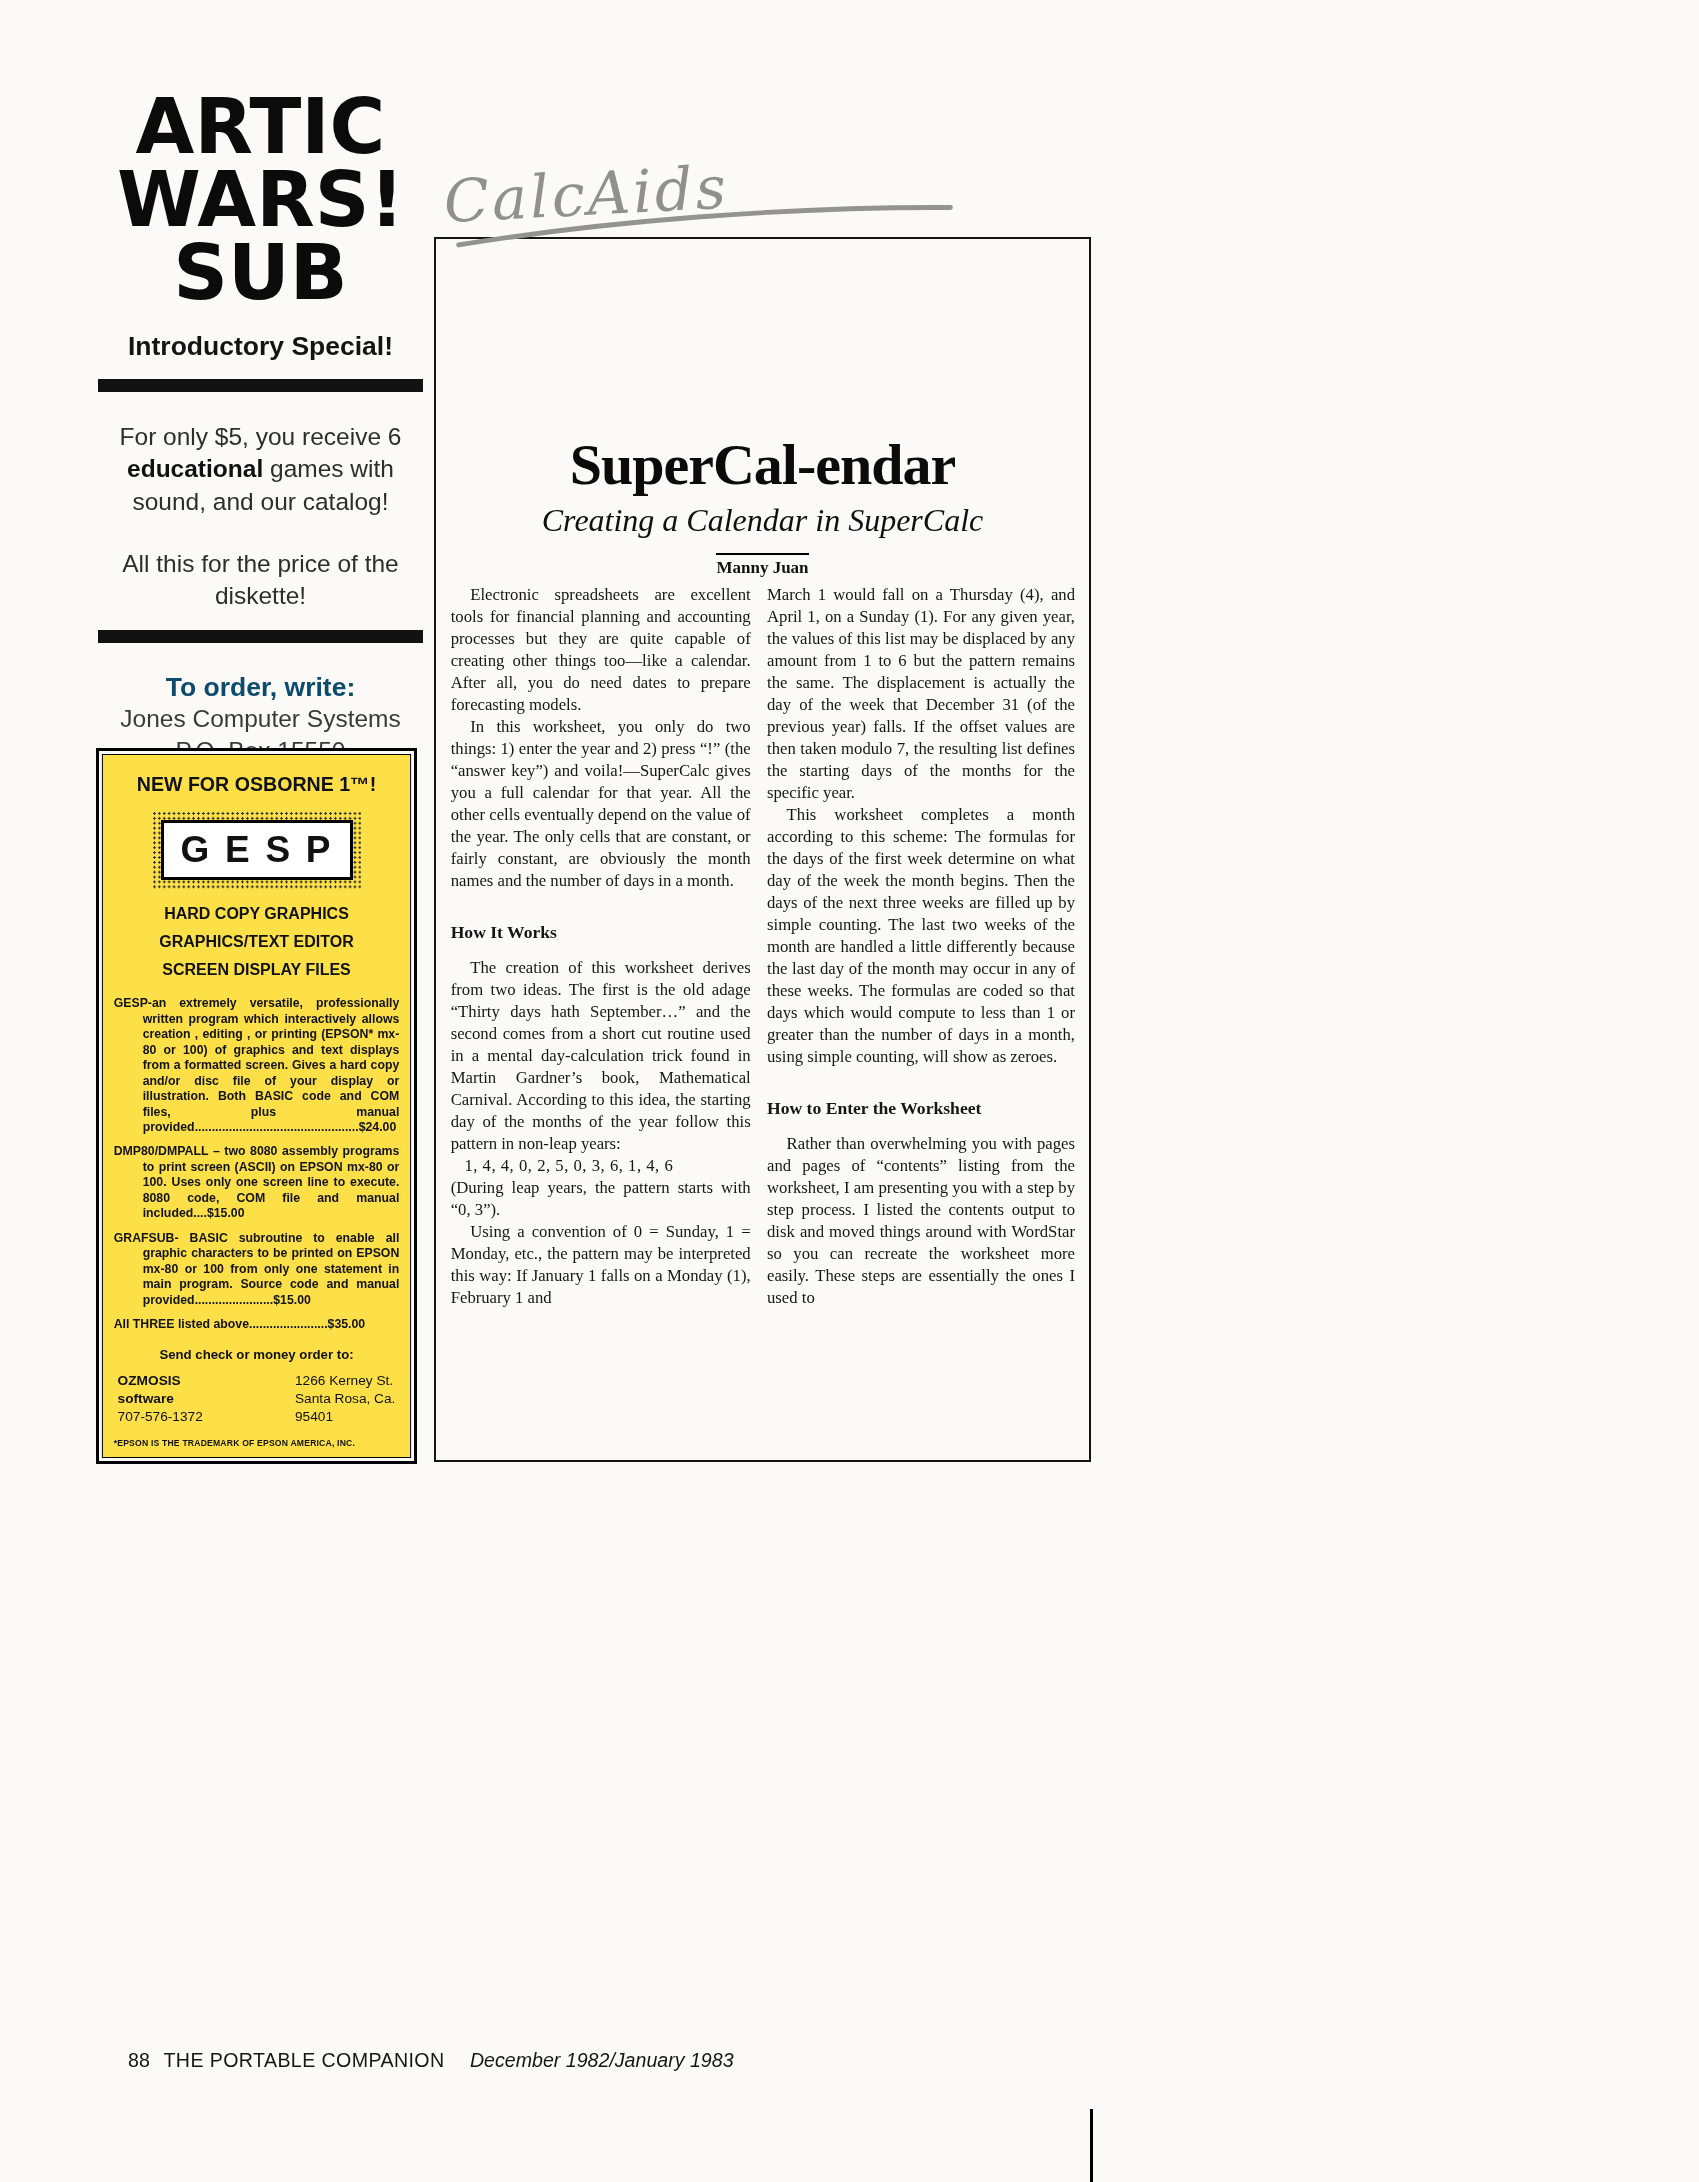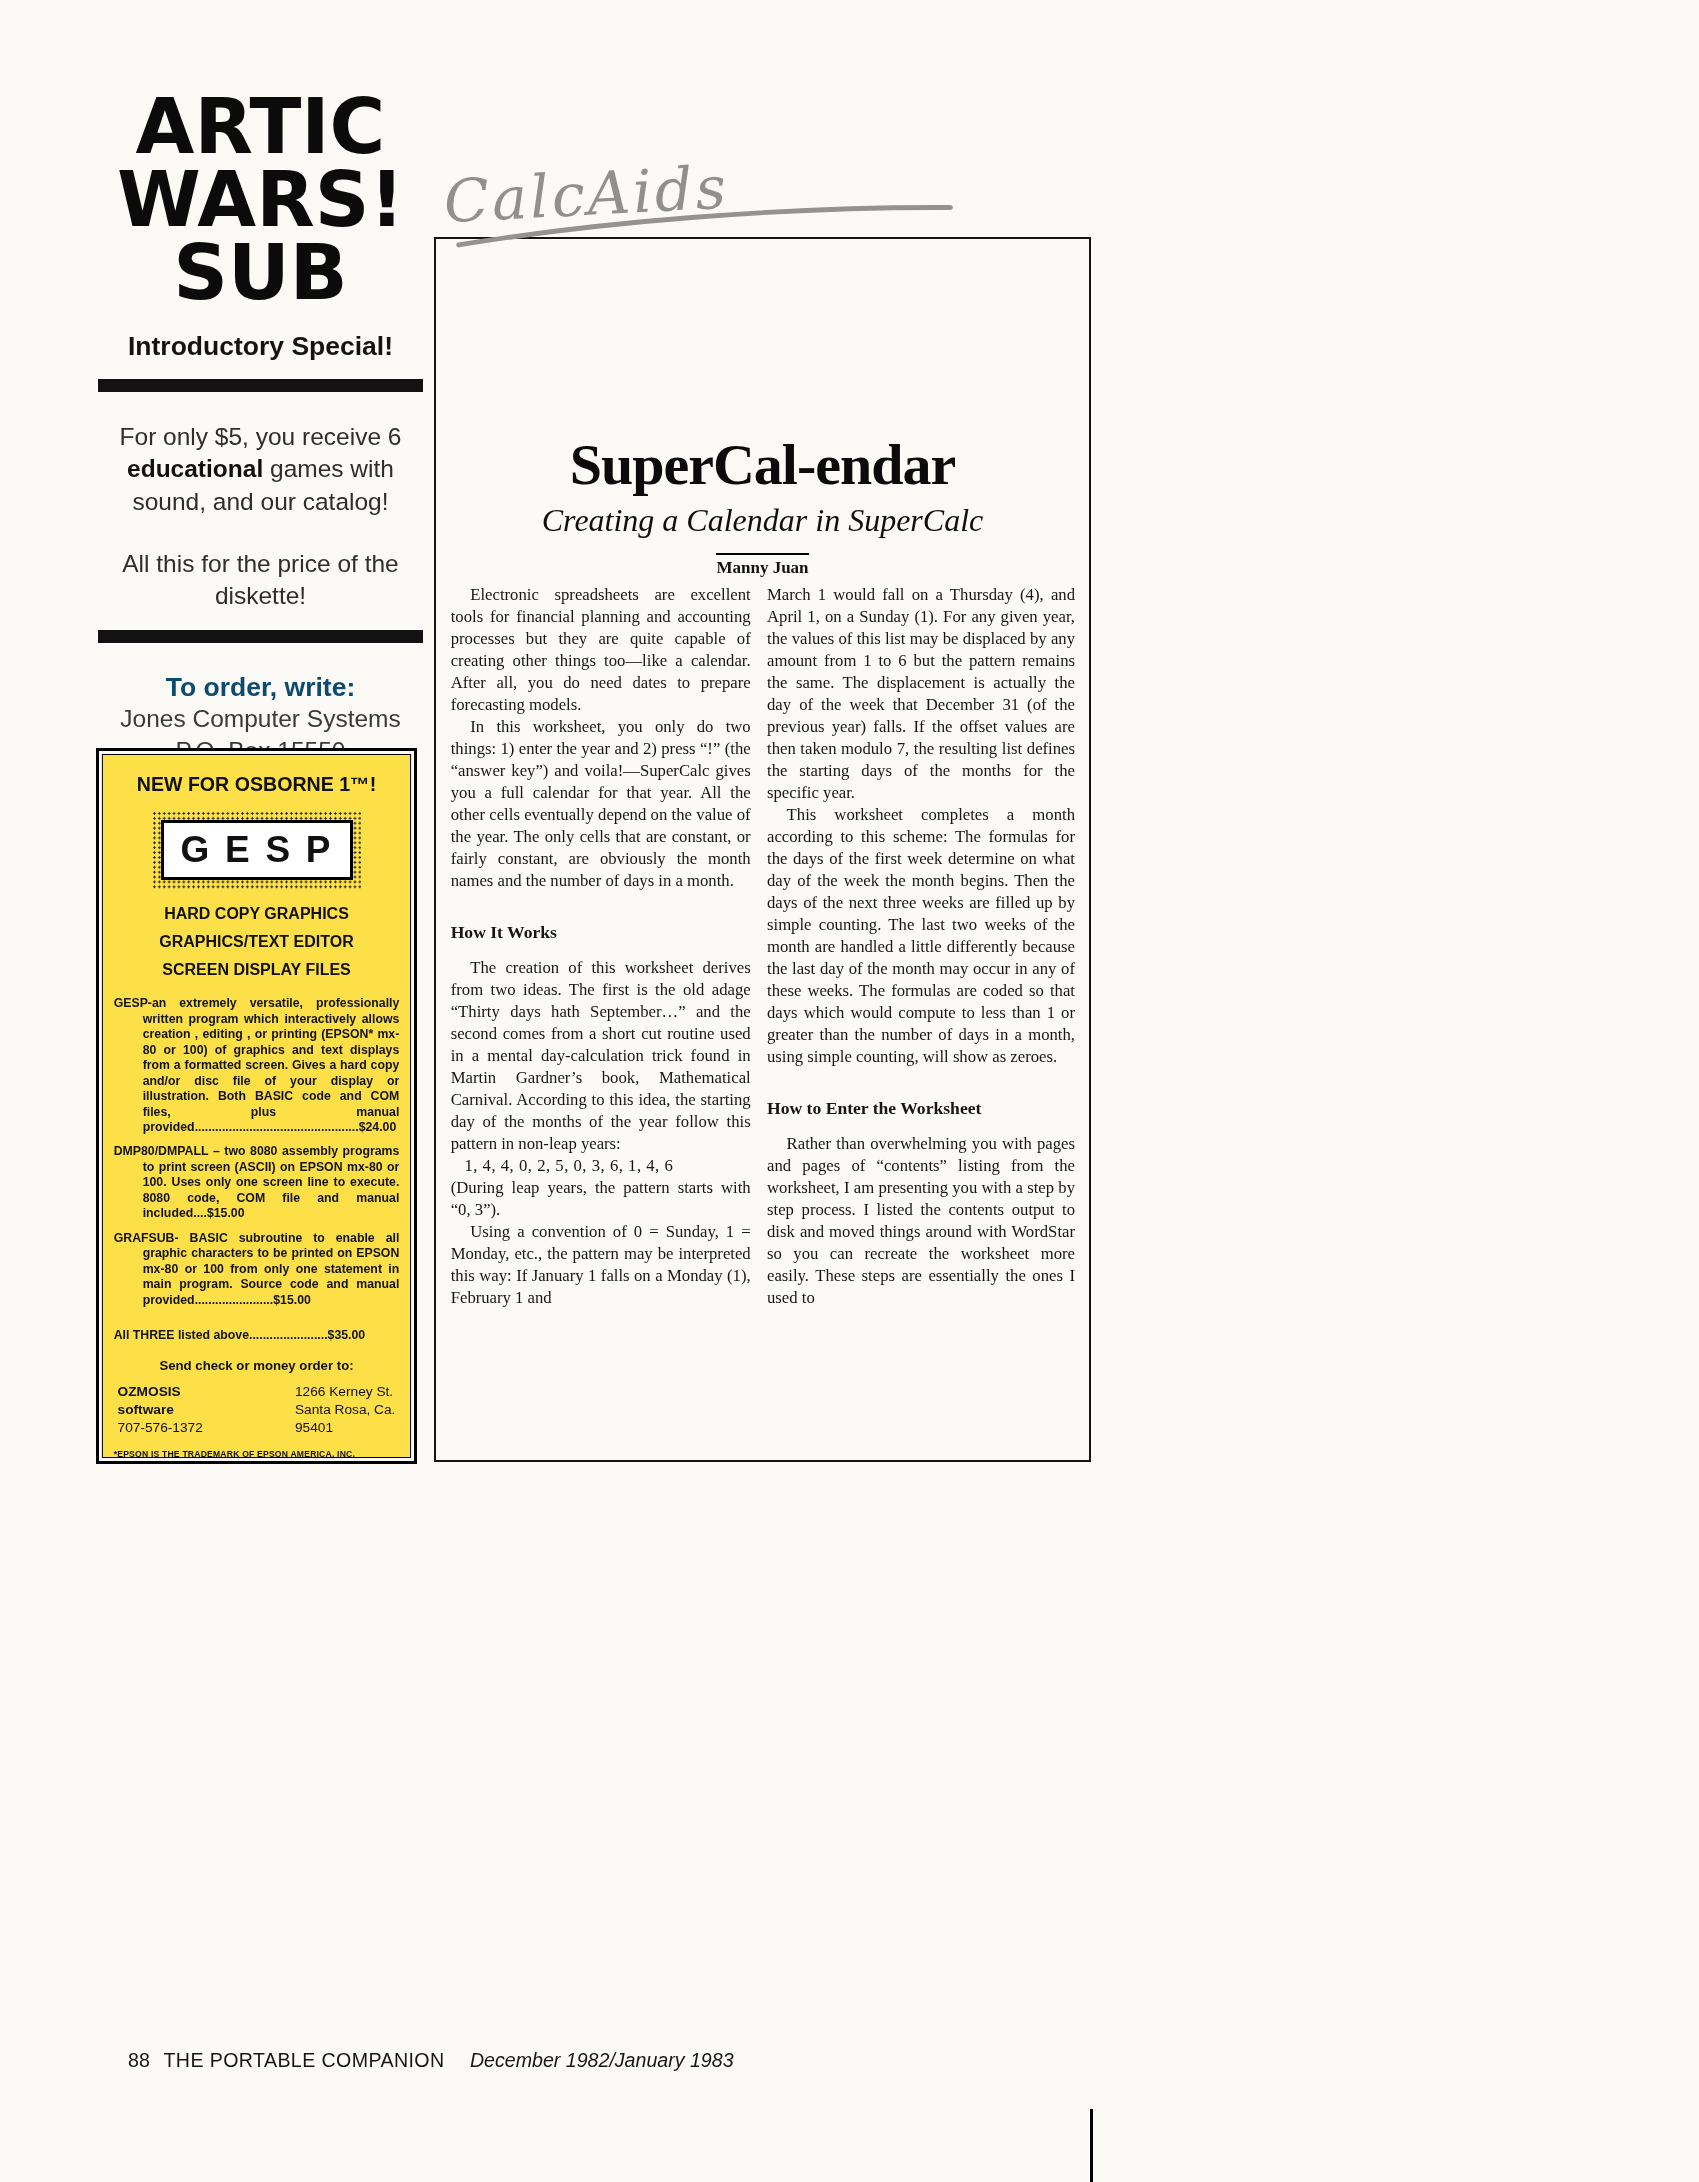--- a/index.html
+++ b/index.html
@@ -50,21 +50,21 @@
     font-weight:bold; font-size:37px; letter-spacing:15.7px;
     text-align:center; padding:5.9px 0 5.9px 13.7px;
   }
   .gesp-feature { text-align:center; font-weight:bold; font-size:16px; line-height:1.75; }
   .gesp-items { margin-top:11.8px; }
   .gesp-item {
     font-size:12.3px; line-height:1.26; font-weight:bold; color:#131313;
     text-align:justify; margin:8.8px 0 0 0;
     padding-left:29px; text-indent:-29px;
   }
-  .gesp-all { margin-top:20px; }
+  .gesp-all { margin-top:9px; }
   .gesp-send { text-align:center; font-size:13.2px; font-weight:bold; margin-top:14.7px; }
   .ozmosis { display:flex; justify-content:space-between; margin-top:9.8px; padding:0 3.9px; }
   .oz-left div, .oz-right div { font-size:13.7px; line-height:1.3; }
   .oz-name, .oz-soft { font-weight:bold; font-size:14.7px; }
   .gesp-disclaimer { font-size:8.6px; font-weight:bold; margin-top:12.7px; letter-spacing:0.2px; }
 
   
   .article {
     position:absolute; left:434px; top:237px; width:657px; height:1225px;
     box-sizing:border-box; border:2px solid #141414;

